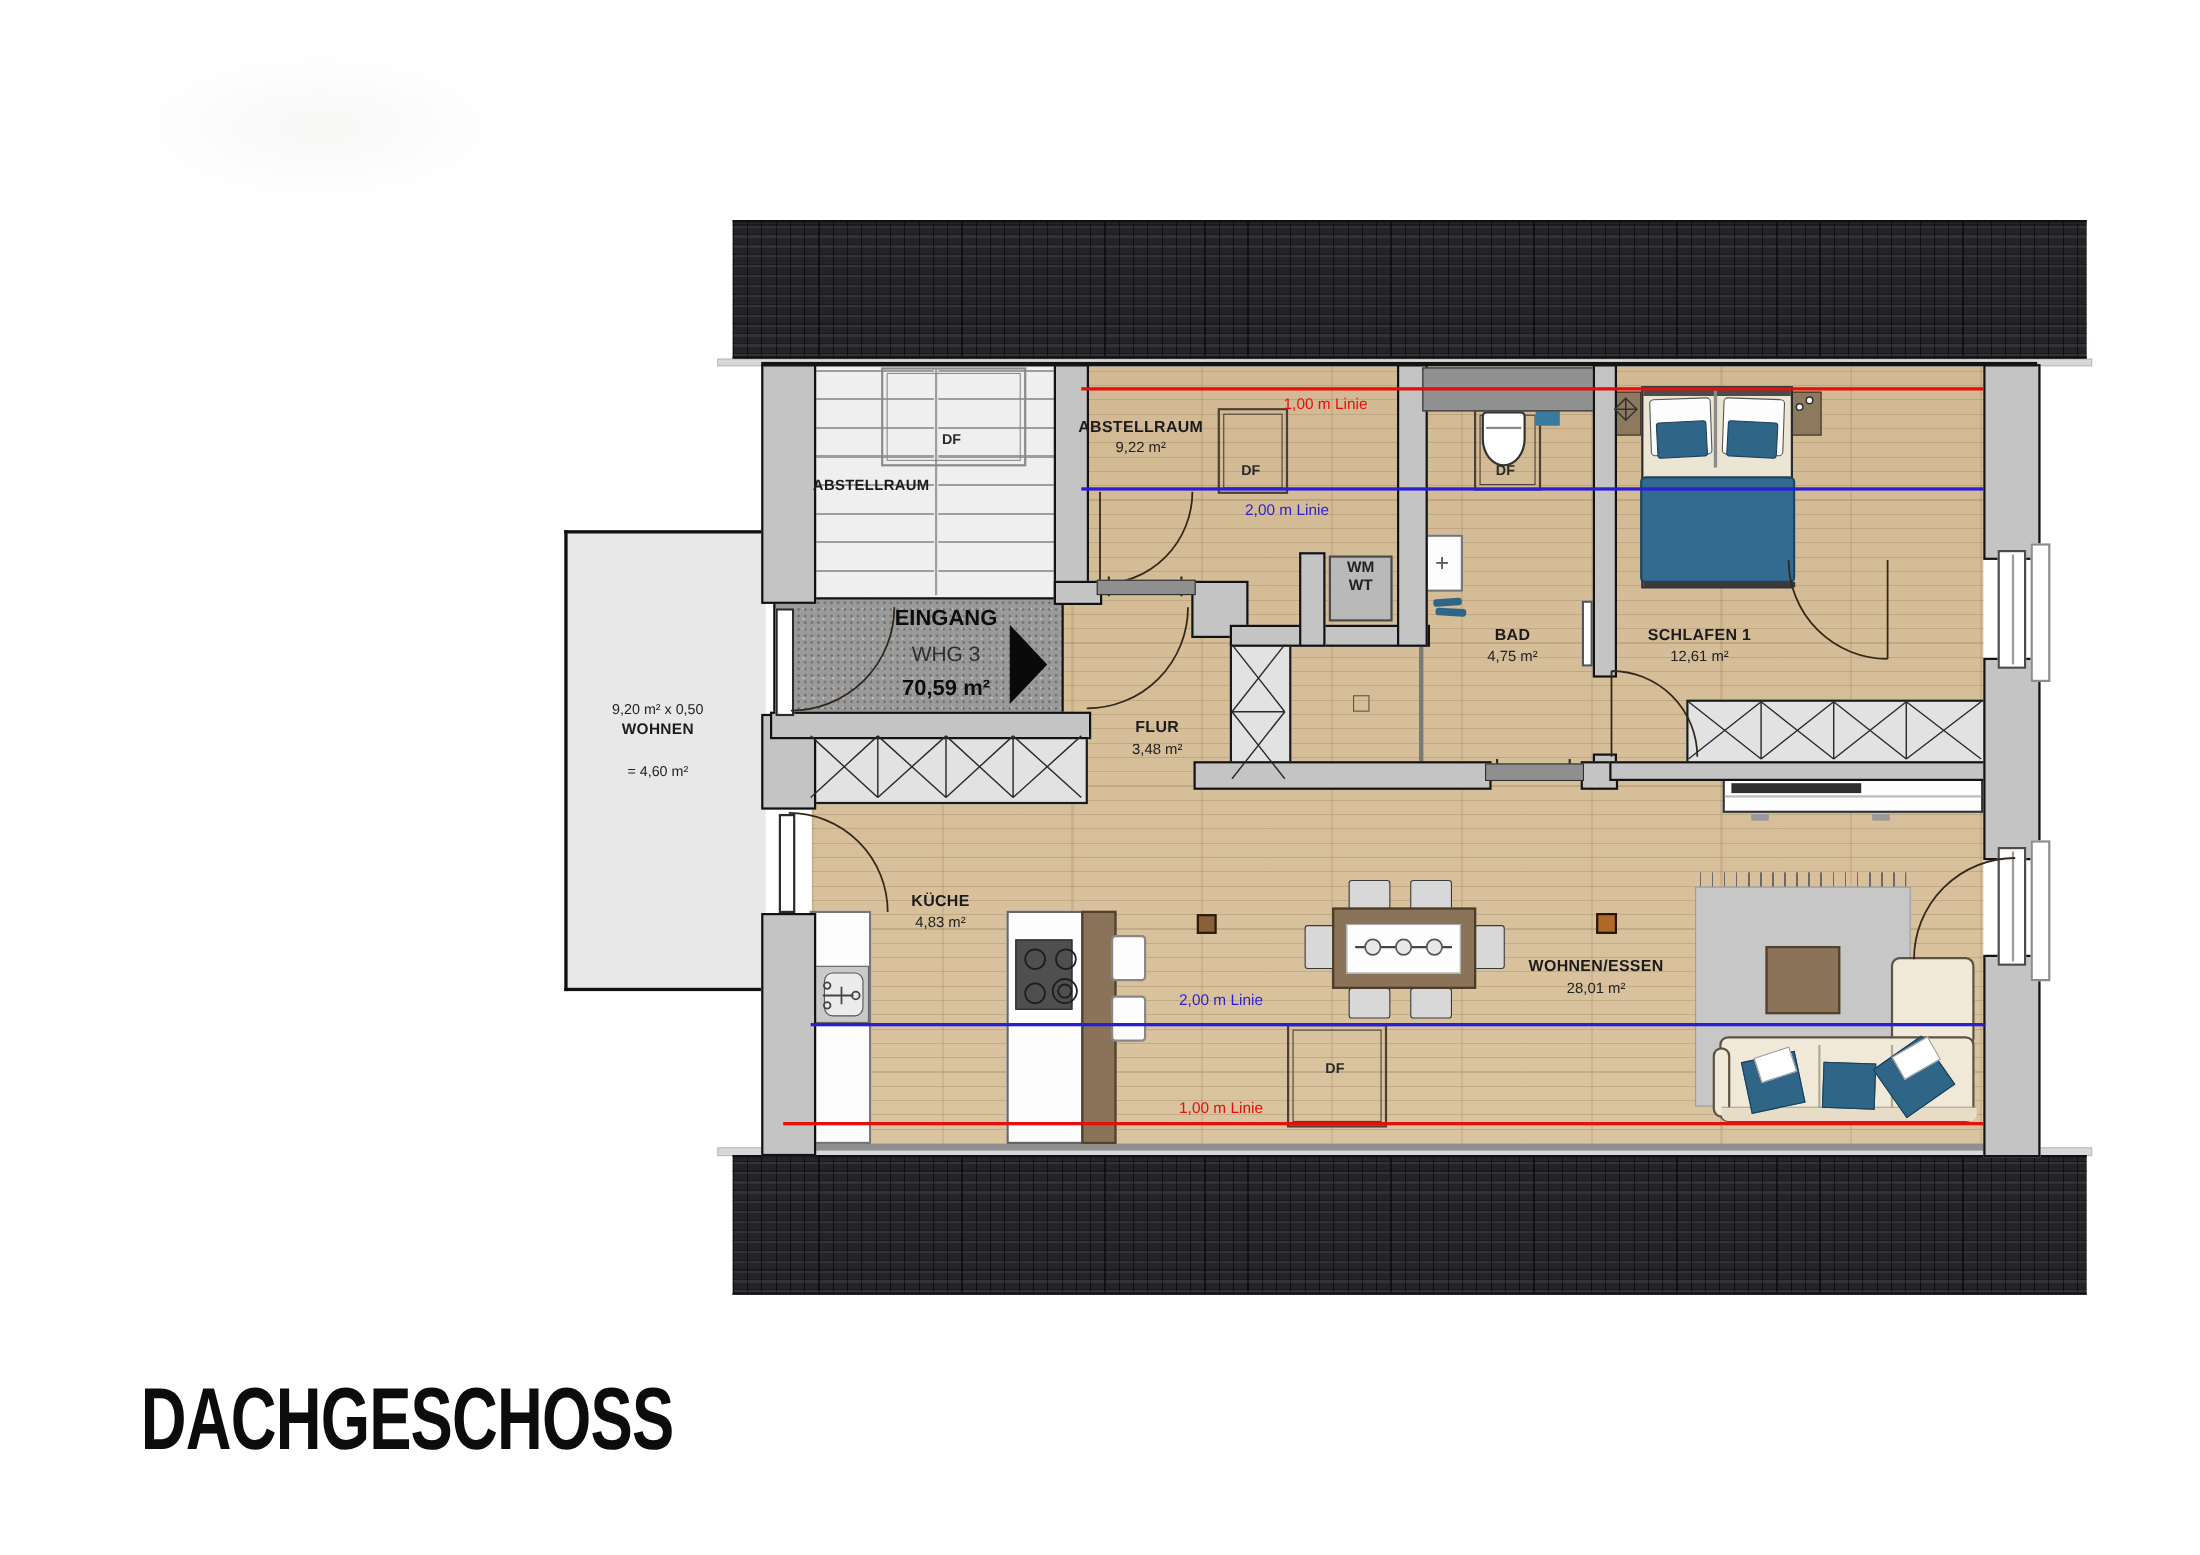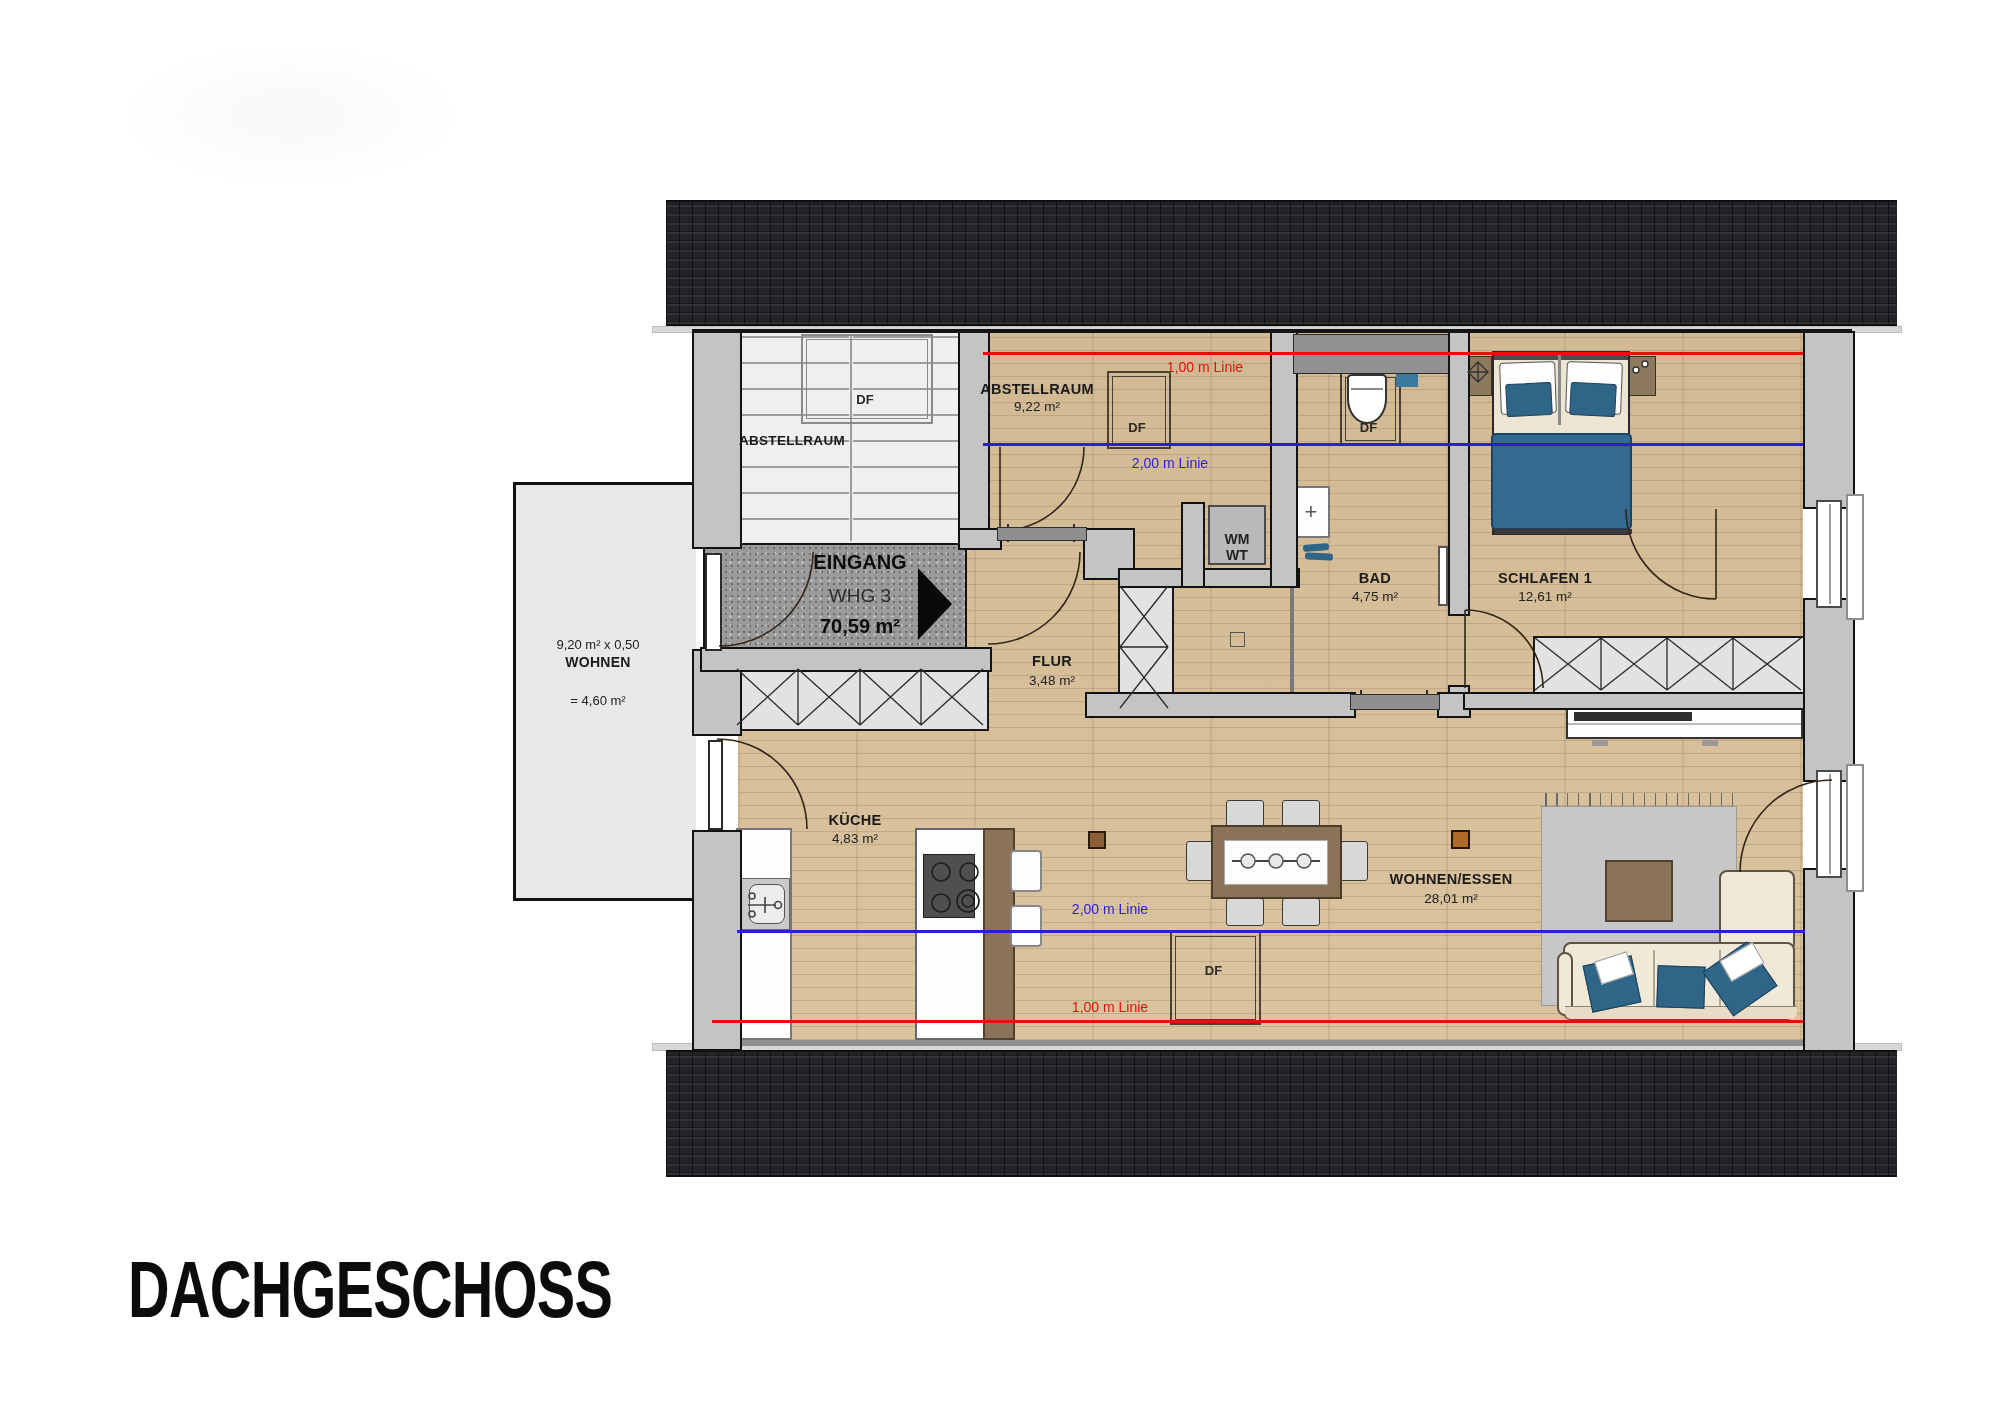--- a/index.html
+++ b/index.html
@@ -159,21 +159,21 @@
   <div class="furn" style="left:1347px;top:374px;width:40px;height:50px;background:#fff;border:2px solid #333;border-radius:5px 5px 55% 55%;z-index:11;">
     <div class="abs" style="left:2px;top:12px;width:32px;height:2px;background:#888;"></div>
   </div>
   <div class="abs" style="left:1396px;top:373px;width:22px;height:14px;background:#3a7a9c;z-index:11;"></div>
   <div class="furn white-furn" style="left:1292px;top:486px;width:38px;height:52px;border-color:#777;z-index:11;font-size:22px;color:#555;text-align:center;line-height:48px;">+</div>
   <div class="furn" style="left:1438px;top:546px;width:10px;height:60px;background:#fff;border:2px solid #555;z-index:11;"></div>
   <div class="abs" style="left:1303px;top:544px;width:26px;height:7px;background:#2f6587;border-radius:3px;transform:rotate(-4deg);z-index:11;"></div>
   <div class="abs" style="left:1305px;top:553px;width:28px;height:7px;background:#2f6587;border-radius:3px;transform:rotate(3deg);z-index:11;"></div>
 
   <div class="furn" style="left:1208px;top:505px;width:58px;height:60px;background:#b9b9b9;border:2px solid #4a4a4a;z-index:11;text-align:center;">
-    <div style="font-size:14px;font-weight:700;color:#222;margin-top:24px;">WM</div>
+    <div style="font-size:14px;font-weight:700;color:#222;margin-top:0;">WM</div>
     <div style="font-size:14px;font-weight:700;color:#222;">WT</div>
   </div>
 
   <div class="furn" style="left:1464px;top:356px;width:28px;height:40px;background:#8d7a5e;border:1.5px solid #3c3020;"></div>
   <div class="furn" style="left:1628px;top:356px;width:28px;height:40px;background:#8d7a5e;border:1.5px solid #3c3020;"></div>
   <div class="furn" style="left:1492px;top:351px;width:138px;height:184px;background:#ece5d4;border:2px solid #2a2a2a;">
     <div class="abs" style="left:0;top:0;width:100%;height:7px;background:#4c4c4c;"></div>
     <div class="abs" style="left:64px;top:2px;width:3px;height:70px;background:#8a8a8a;"></div>
     <div class="abs" style="left:6px;top:9px;width:56px;height:52px;background:#fdfdfd;border:1.5px solid #555;border-radius:4px;transform:rotate(-2deg);"></div>
     <div class="abs" style="left:72px;top:9px;width:56px;height:52px;background:#fdfdfd;border:1.5px solid #555;border-radius:4px;transform:rotate(2deg);"></div>

